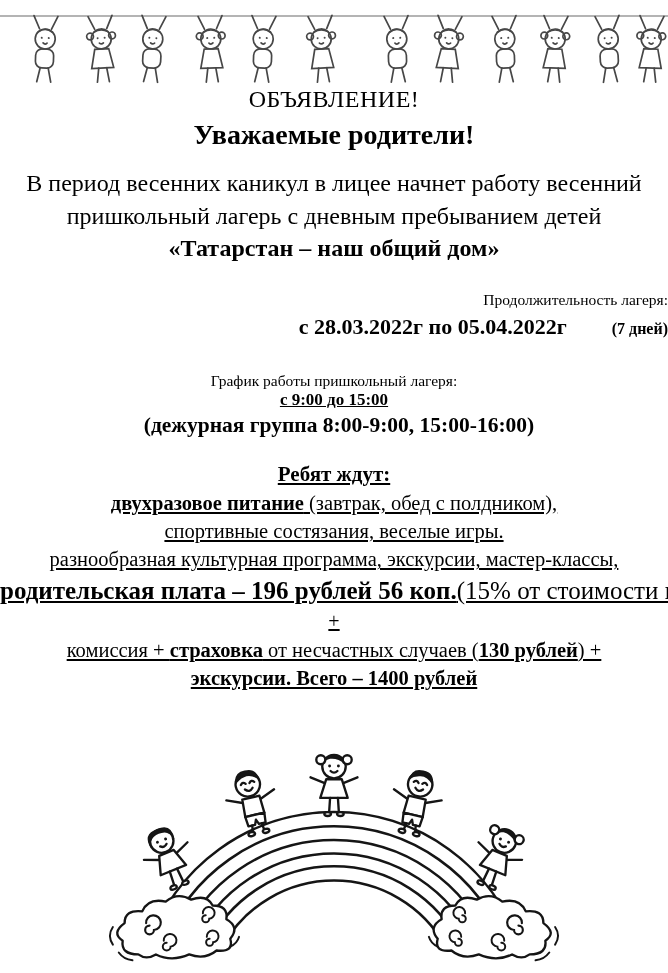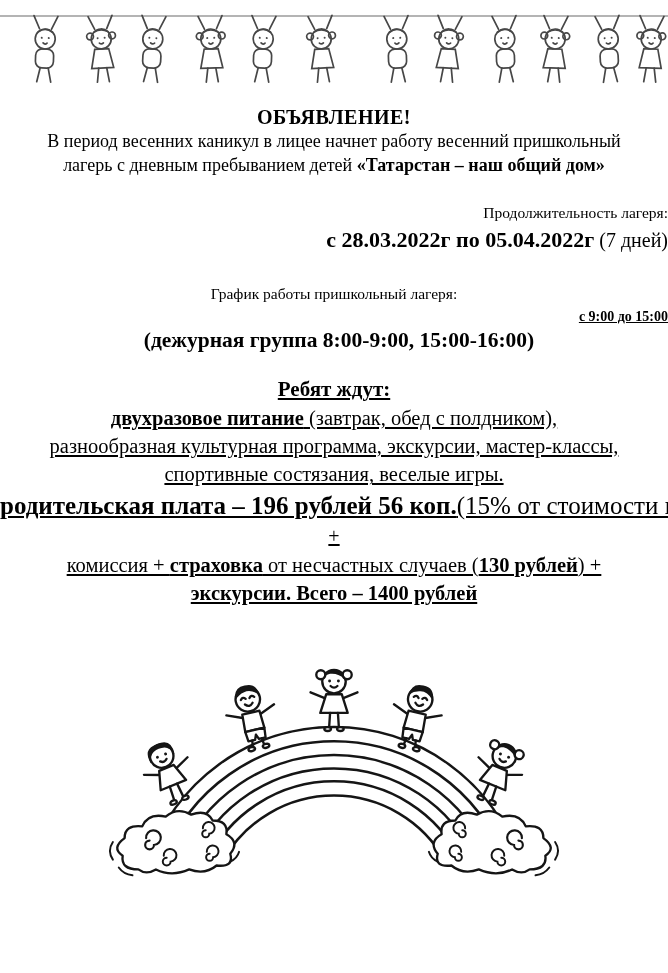--- a/index.html
+++ b/index.html
@@ -3,30 +3,30 @@
 <meta charset="utf-8">
 <style>
   html,body{margin:0;padding:0;}
   body{
     width:668px;height:973px;background:#ffffff;color:#000;
     font-family:"Liberation Serif", serif;
     overflow:hidden;
   }
   .doc{width:668px;text-align:center;}
   .border-svg{display:block;}
-  .title{font-size:20px;font-weight:bold;margin-top:20px;letter-spacing:.5px;}
+  .title{font-size:24px;font-weight:normal;margin-top:0;letter-spacing:.5px;}
   .greeting{font-size:28px;font-weight:bold;margin-top:6px;}
-  .intro{font-size:18px;line-height:1.36;margin-top:0;padding:0 24px;}
+  .intro{font-size:24px;line-height:1.36;margin-top:16px;padding:0 24px;}
   .b{font-weight:bold;}
   .sec-label{font-size:15.5px;}
   .duration{margin-top:26px;text-align:right;}
   .dates{font-size:22px;font-weight:bold;margin-top:5px;}
-  .dates .note{font-size:20px;font-weight:normal;}
+  .dates .note{font-size:16px;font-weight:bold;margin-left:41px;}
   .schedule{margin-top:32px;}
-  .hours{font-size:14px;font-weight:bold;margin-top:6px;text-align:right;}
+  .hours{font-size:17px;font-weight:bold;}
   .hours .u{text-decoration:underline;}
   .duty{font-size:21.5px;font-weight:bold;margin-top:3px;padding-left:10px;}
   .activities{margin-top:22px;font-size:20.5px;line-height:1.38;text-decoration:underline;}
   .activities .heading{font-size:21px;font-weight:bold;}
   .fee-line{white-space:nowrap;}
   .fee-line.tight{font-size:25px;}
   .plus-line{font-size:20px;}
   .illo{margin-top:10px;}
   svg{overflow:visible;}
 </style>
@@ -69,39 +69,40 @@
     <use href="#kidB" transform="translate(320,16) rotate(-3)"></use>
     <use href="#kidA" transform="translate(396,16) rotate(-2)"></use>
     <use href="#kidB" transform="translate(450,16) rotate(3)"></use>
     <use href="#kidA" transform="translate(504,16) rotate(-2)"></use>
     <use href="#kidB" transform="translate(556,16) rotate(2)"></use>
     <use href="#kidA" transform="translate(607,16) rotate(-3)"></use>
     <use href="#kidB" transform="translate(652,16) rotate(2)"></use>
   </svg>
 
   <div class="title">ОБЪЯВЛЕНИЕ!</div>
+  <div class="greeting">Уважаемые родители!</div>
 
   <div class="intro"><span>В период весенних каникул в лицее начнет работу весенний пришкольный лагерь с дневным пребыванием детей </span><span class="b">«Татарстан – наш общий дом»</span></div>
 
   <div class="duration">
     <div class="sec-label">Продолжительность лагеря:</div>
     <div class="dates"><span>с 28.03.2022г по 05.04.2022г</span><span class="note"> (7 дней)</span></div>
   </div>
 
   <div class="schedule">
     <div class="sec-label">График работы пришкольный лагеря:</div>
     <div class="hours"><span class="u">с 9:00 до 15:00</span></div>
     <div class="duty">(дежурная группа 8:00-9:00, 15:00-16:00)</div>
   </div>
 
   <div class="activities">
     <div class="heading">Ребят ждут:</div>
     <div><span class="b">двухразовое питание</span><span> (завтрак, обед с полдником),</span></div>
+    <div>спортивные состязания, веселые игры.</div>
     <div>разнообразная культурная программа, экскурсии, мастер-классы,</div>
-    <div>спортивные состязания, веселые игры.</div>
     <div class="fee-line tight"><span class="b">родительская плата – 196 рублей 56 коп.</span><span>(15% от стоимости путевки)</span></div>
     <div class="plus-line">+</div>
     <div class="fee-line"><span>комиссия + </span><span class="b">страховка</span><span>  от несчастных случаев (</span><span class="b">130 рублей</span><span>) +</span></div>
     <div class="fee-line b">экскурсии. Всего – 1400 рублей</div>
   </div>
 
   <div class="illo">
     <svg width="456" height="272" viewBox="0 0 460 278">
       <defs>
         <g id="rboy" stroke="#151515" stroke-width="2.4" stroke-linecap="round" stroke-linejoin="round">

